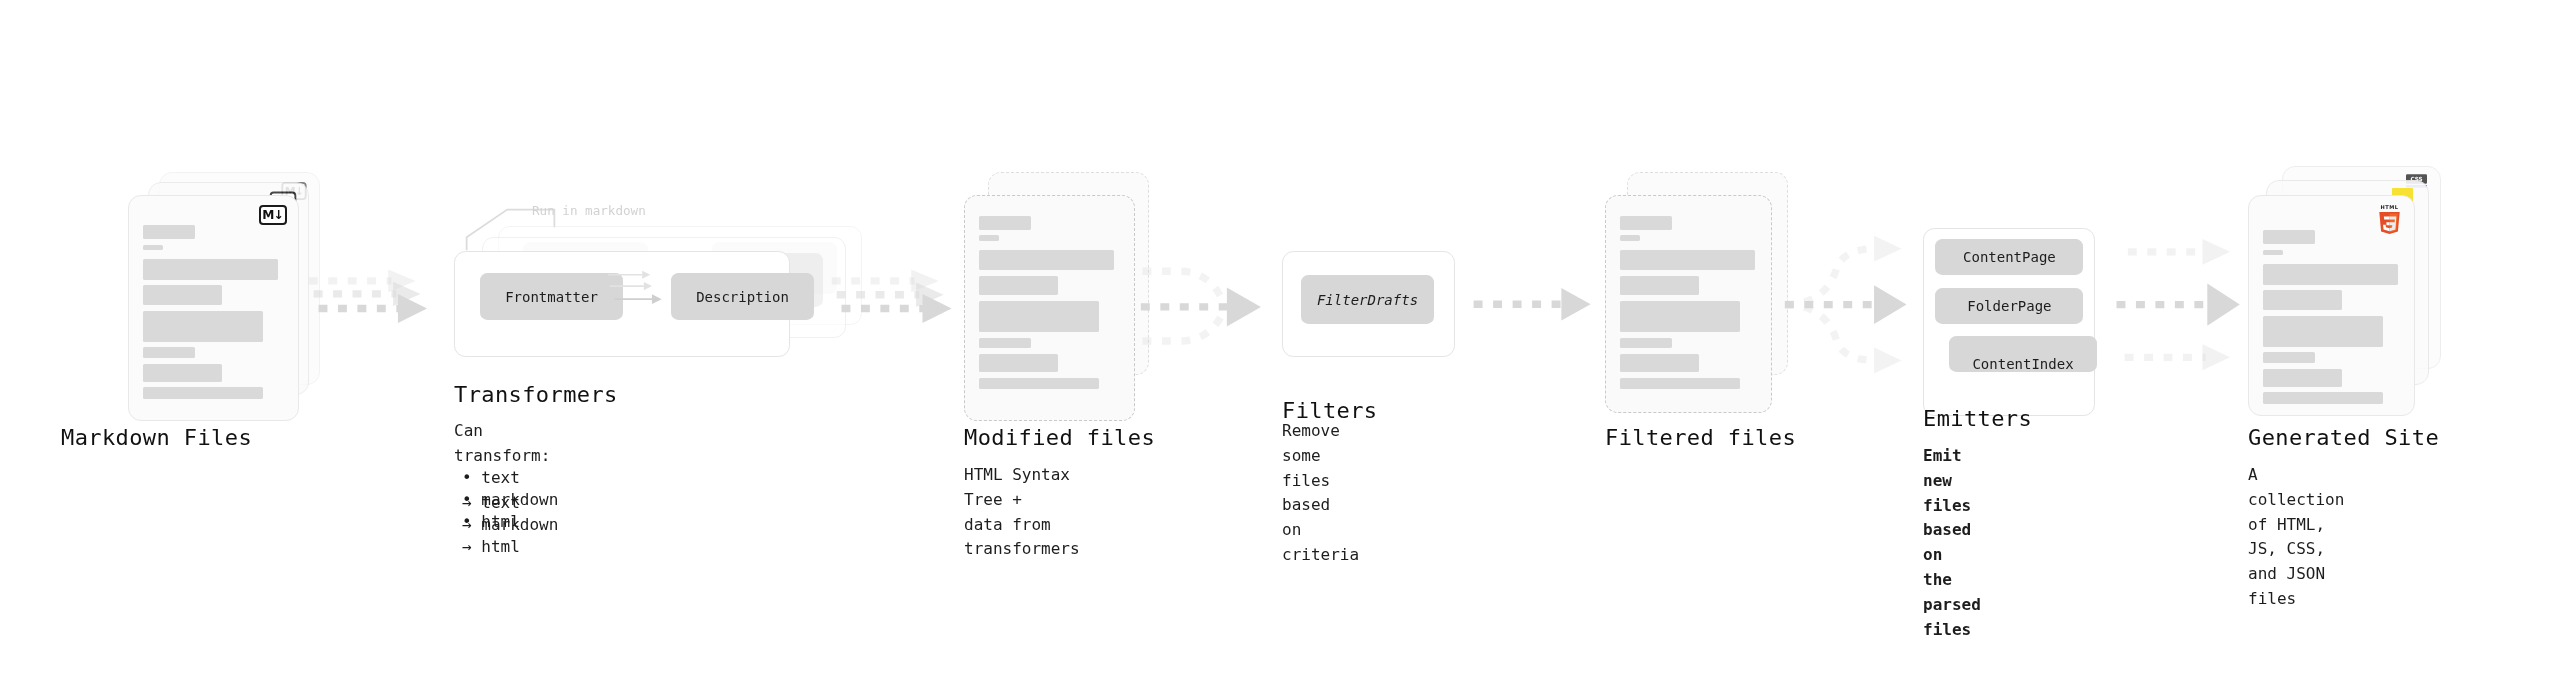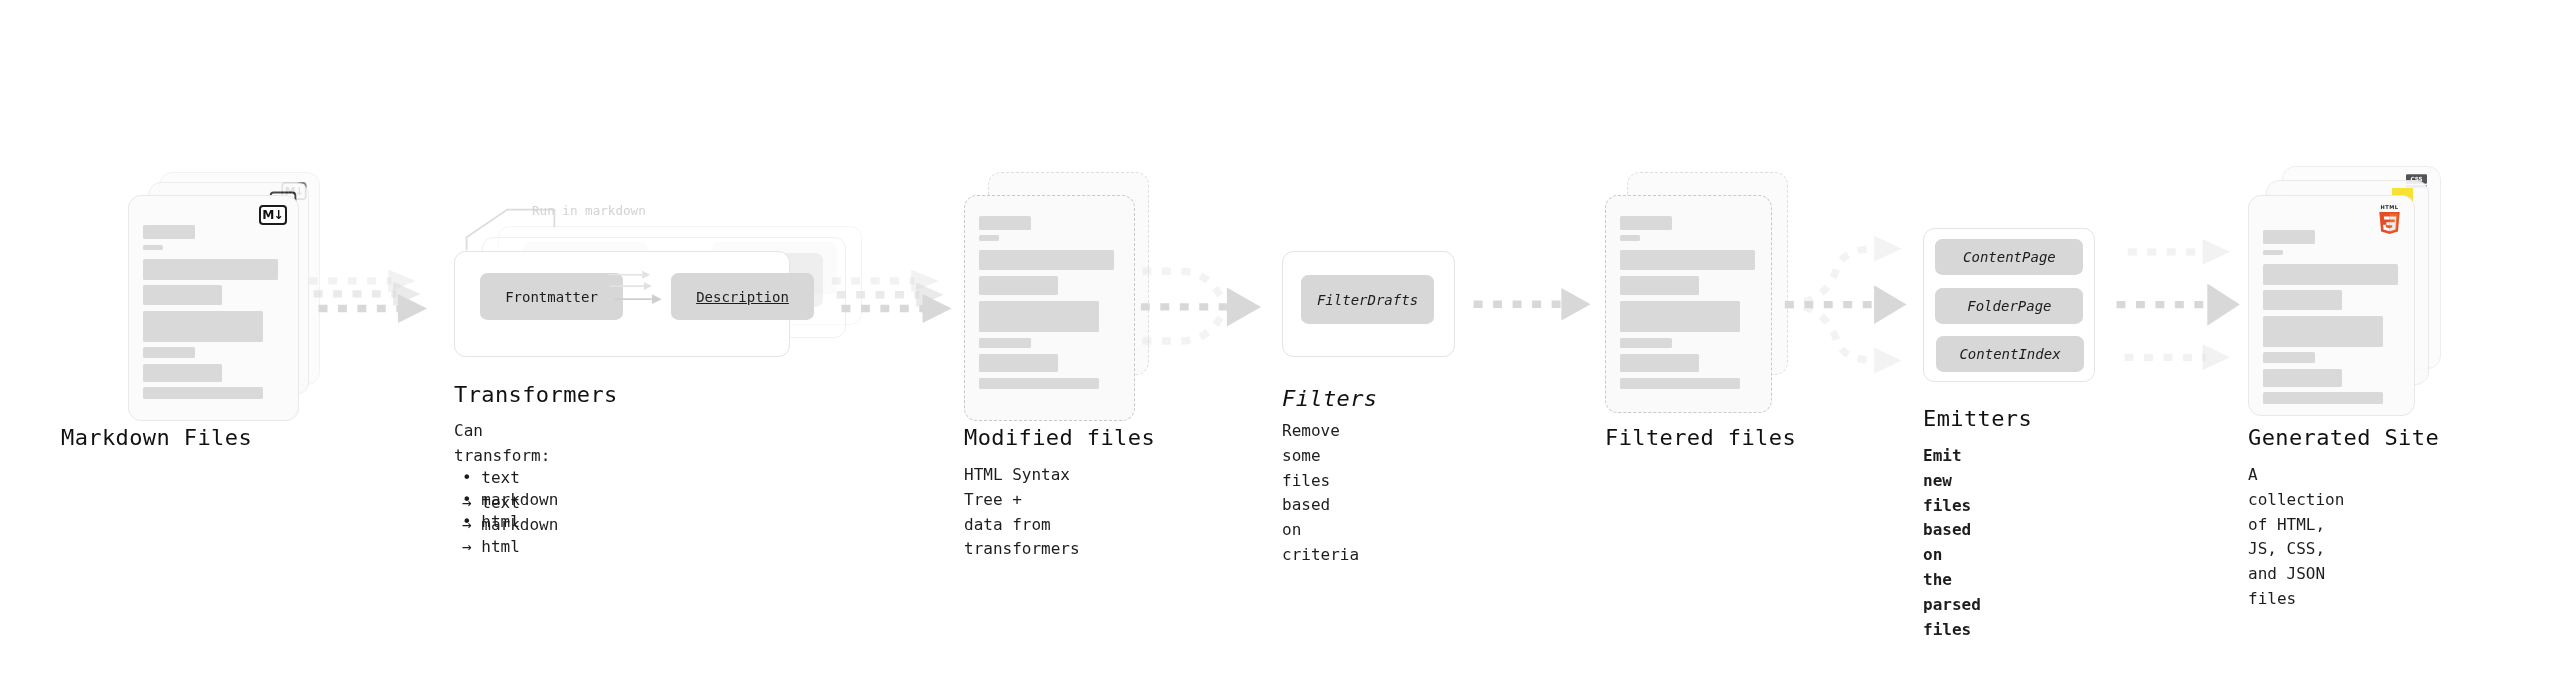--- a/index.html
+++ b/index.html
@@ -148,21 +148,21 @@
 
     <div class="pbox" style="left:482px;top:237px;width:364px;height:101px;opacity:.55;">
       <div class="pill" style="position:absolute;left:24.4px;top:14.6px;width:127px;height:54px;opacity:.6;"></div>
       <div class="pill" style="position:absolute;left:213px;top:14.6px;width:127px;height:54px;opacity:.6;"></div>
     </div>
 
     <div class="pbox" style="left:454px;top:251px;width:336px;height:106px;">
       <div class="pill" style="position:absolute;left:25px;top:21px;width:143px;height:47px;">
         <span>Frontmatter</span>
       </div>
-      <div class="pill" style="position:absolute;left:216px;top:21px;width:143px;height:47px;text-decoration:underline;">
+      <div class="pill" style="position:absolute;left:216px;top:21px;width:143px;height:47px;">
         <span>Description</span>
       </div>
     </div>
 
     <svg style="position:absolute;left:608px;top:268px;" width="70" height="46" viewBox="0 0 86 56">
       <g fill="none" stroke="#e2e2e2" stroke-width="2">
         <line x1="0" y1="8" x2="42" y2="8"></line>
         <line x1="2" y1="22" x2="44" y2="22"></line>
       </g>
       <line x1="8" y1="38" x2="54" y2="38" stroke="#cfcfcf" stroke-width="2"></line>
@@ -230,21 +230,21 @@
       <polygon points="112,46 154,70 112,94" fill="#d8d8d8"></polygon>
     </svg>
   </div>
 
   <div class="node">
     <div class="pbox" style="left:1282px;top:251px;width:173px;height:106px;">
       <div class="pill" style="position:absolute;left:18px;top:23px;width:133px;height:49px;font-style:italic;">
         <span>FilterDrafts</span>
       </div>
     </div>
-    <div class="title" style="left:1282px;top:386px;font-style:italic;">Filters</div>
+    <div class="title" style="left:1282px;top:398px;">Filters</div>
     <div class="sub" style="left:1282px;top:419px;">Remove some files based
 on criteria</div>
   </div>
 
   <div class="node" style="left:1472px;top:283px;">
     <svg width="130" height="49" viewBox="0 0 160 60">
       <line x1="2" y1="26" x2="114" y2="26" stroke="#d8d8d8" stroke-width="9" stroke-dasharray="11 13"></line>
       <polygon points="110,6 146,26 110,46" fill="#d8d8d8"></polygon>
     </svg>
   </div>
@@ -275,28 +275,28 @@
         <path d="M6 87 Q56 87 70 132 Q78 156 120 156" opacity="0.3"></path>
         <line x1="6" y1="87" x2="118" y2="87" opacity="1"></line>
       </g>
       <polygon points="116,2 150,18 116,34" fill="#d8d8d8" opacity="0.3"></polygon>
       <polygon points="116,140 150,156 116,172" fill="#d8d8d8" opacity="0.3"></polygon>
       <polygon points="116,63 156,87 116,111" fill="#d8d8d8"></polygon>
     </svg>
   </div>
 
   <div class="node">
-    <div class="pbox" style="left:1923px;top:228px;width:172px;height:154px;font-style:italic;">
+    <div class="pbox" style="left:1923px;top:228px;width:172px;height:188px;">
       <div class="pill" style="position:absolute;left:11.4px;top:9.8px;width:148px;height:36px;">
         <span>ContentPage</span>
       </div>
       <div class="pill" style="position:absolute;left:11.4px;top:59px;width:148px;height:36px;">
         <span>FolderPage</span>
       </div>
-      <div class="pill" style="position:absolute;left:12px;top:107px;width:148px;height:36px;">
+      <div class="pill" style="position:absolute;left:25px;top:107px;width:148px;height:36px;align-items:flex-end;">
         <span>ContentIndex</span>
       </div>
     </div>
 
     <div class="title" style="left:1923px;top:406px;">Emitters</div>
     <div class="sub" style="left:1923px;top:444px;font-weight:bold;">Emit new files based on
 the parsed files</div>
   </div>
 
   <div class="node" style="left:2110px;top:234px;">

